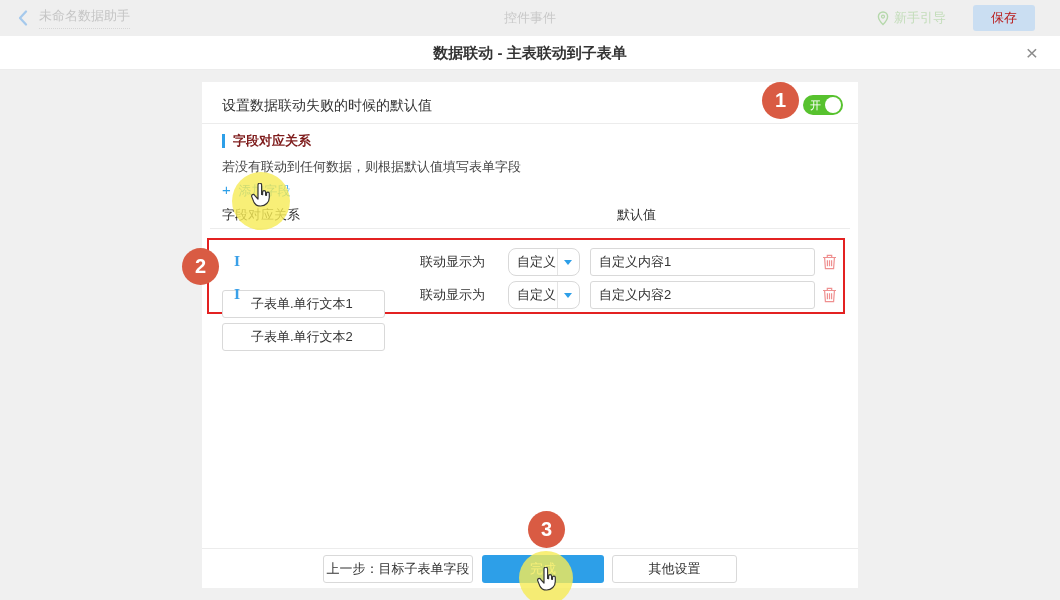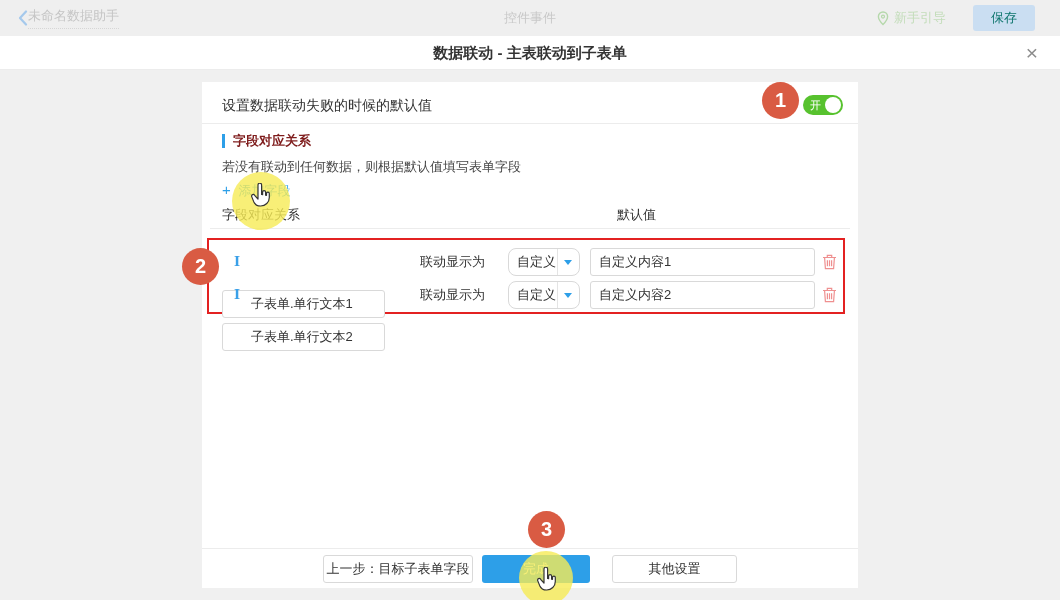--- a/index.html
+++ b/index.html
@@ -2,29 +2,29 @@
 <html><head>
 <meta charset="utf-8">
 <style>
   * { margin:0; padding:0; box-sizing:border-box; }
   body { font-family:"Liberation Sans", sans-serif; }
   .screen { position:relative; width:1060px; height:600px; background:#f0f0f0; overflow:hidden;
             font-family:"Liberation Sans", sans-serif; }
 
   
   .topbar { position:absolute; top:0; left:0; width:1060px; height:36px; background:#efefef; }
-  .back-group { position:absolute; left:18px; top:0; height:36px; display:flex; align-items:center; }
+  .back-group { position:absolute; left:18px; top:0; height:36px; display:flex; align-items:center; gap:11px; }
   .back-chevron { width:10px; height:16px; }
   .back-label { font-size:13px; color:#c5c5c5; border-bottom:1px dotted #d6d6d6; padding-bottom:3px; }
   .topbar-center { position:absolute; left:0; top:0; width:100%; text-align:center; line-height:36px;
                    font-size:13px; color:#c8c8c8; }
   .guide-btn { position:absolute; right:114px; top:0; height:36px; display:flex; align-items:center; gap:5px;
                font-size:13px; color:#c3ddba; }
   .save-btn { position:absolute; right:25px; top:5px; width:62px; height:26px; background:#cadef2;
-              color:#0f766e; font-size:13px; border-radius:3px; text-align:center; line-height:26px; cursor:pointer; }
+              color:#b91c1c; font-size:13px; border-radius:3px; text-align:center; line-height:26px; cursor:pointer; }
 
   
   .titlebar { position:absolute; top:36px; left:0; width:1060px; height:34px; background:#ffffff;
               border-bottom:1px solid #ececec; }
   .dialog-title { text-align:center; line-height:33px; font-size:15px; font-weight:bold; color:#333; }
   .close-x { position:absolute; right:22px; top:3px; font-size:21px; color:#8c8c8c; cursor:pointer;
              line-height:28px; font-weight:400; }
 
   
   .panel { position:absolute; left:202px; top:82px; width:656px; height:506px; background:#ffffff; }
@@ -67,21 +67,21 @@
                       border-left:4.5px solid transparent; border-right:4.5px solid transparent;
                       border-top:5.5px solid #2d9fe8; }
   .value-inp { position:absolute; left:388px; top:0; width:225px; padding:0 8px; }
   .trash-btn { position:absolute; left:620px; top:6px; width:16px; height:17px; cursor:pointer; }
 
   
   .btn { position:absolute; top:473px; height:28px; font-size:13px; line-height:26px; text-align:center;
          border-radius:3px; cursor:pointer; }
   .btn-secondary { background:#fff; border:1px solid #d9d9d9; color:#333; }
   .btn-prev { left:121px; width:150px; }
-  .btn-finish { left:280px; width:108px; background:#2d9fe8; color:#fff; line-height:28px; border:none; }
+  .btn-finish { left:280px; width:122px; background:#2d9fe8; color:#fff; line-height:28px; border:none; }
   .btn-other { left:410px; width:125px; }
 
   
   .badge { position:absolute; width:37px; height:37px; border-radius:50%; background:#d95b43;
            color:#fff; font-size:20px; font-weight:bold; text-align:center; line-height:37px; z-index:30; }
   .badge-1 { left:762px; top:82px; }
   .badge-2 { left:182px; top:248px; }
   .badge-3 { left:528px; top:511px; }
   .hl-circle { position:absolute; border-radius:50%; background:rgba(246,235,85,0.8); z-index:20; }
   .hl-add { left:232px; top:172px; width:58px; height:58px; }

